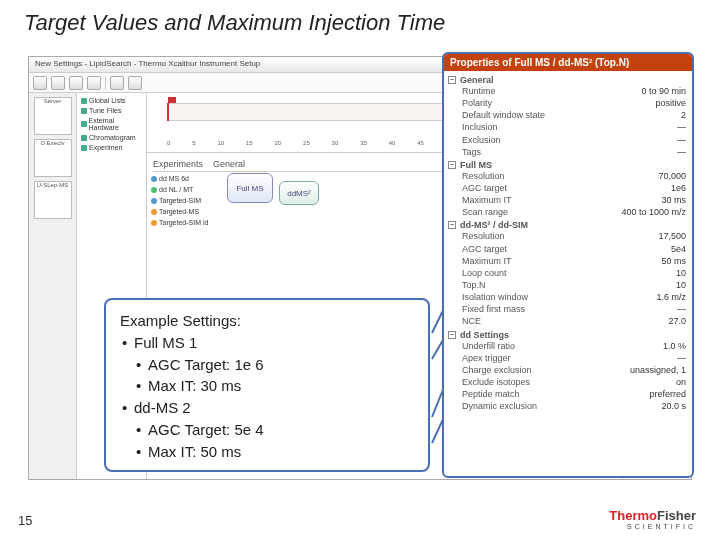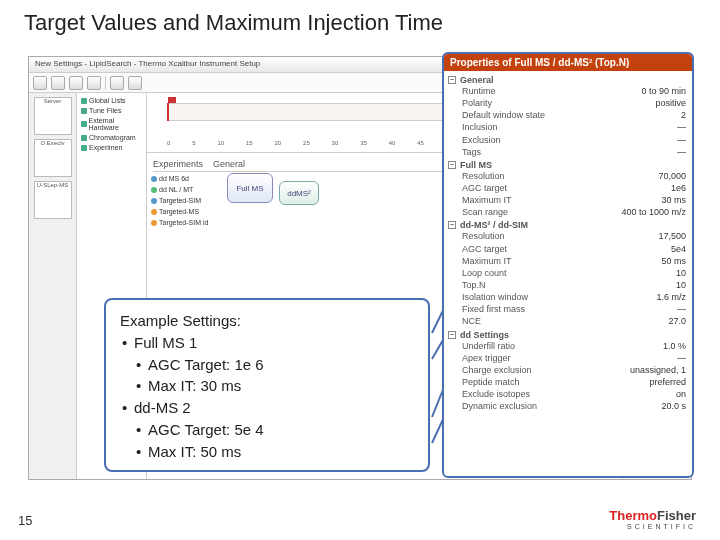--- a/index.html
+++ b/index.html
@@ -1,18 +1,18 @@
 <!DOCTYPE html>
 <html><head>
 <meta charset="utf-8">
 <style>
   * { box-sizing: border-box; margin: 0; padding: 0; }
   body { width: 720px; height: 540px; font-family: Arial, sans-serif; background: #fff; position: relative; overflow: hidden; }
   .slide { width: 720px; height: 540px; position: relative; }
-  .title { position: absolute; top: 10px; left: 24px; font-size: 22px; color: #222; }
+  .title { position: absolute; top: 10px; left: 24px; font-size: 22px; color: #222; font-style: italic; }
   .screenshot-bg { position: absolute; top: 56px; left: 28px; width: 664px; height: 424px; border: 1px solid #aaa; background: #f5f5f5; }
   .app-titlebar { height: 16px; background: linear-gradient(#fff,#e8e8e8); border-bottom: 1px solid #ccc; font-size: 8px; padding: 2px 6px; color: #444; display:flex; justify-content:space-between;}
   .app-toolbar { height: 20px; background: #fafafa; border-bottom: 1px solid #ccc; display:flex; align-items:center; padding:0 4px; gap:4px;}
   .tool-ico { width:14px; height:14px; border:1px solid #aaa; border-radius:2px; background:linear-gradient(#fff,#ddd);}
   .app-body { display:flex; height: calc(100% - 36px);}
   .left-col { width:48px; background:#f0f0f0; border-right:1px solid #ccc; display:flex; flex-direction:column; align-items:center; padding-top:4px; gap:4px;}
   .left-col .thumb { width:38px; height:38px; border:1px solid #bbb; background:#fff; font-size:6px; text-align:center; color:#555;}
   .mid-col { width:70px; border-right:1px solid #ccc; background:#fff; padding:4px; font-size:7px; color:#333;}
   .mid-col .grp { margin-bottom:3px; display:flex; align-items:center; gap:2px;}
   .mid-col .sq { width:6px; height:6px; background:#4a8; border-radius:1px;}
@@ -276,26 +276,26 @@
         </div>
         <div class="row">
           <span class="k">Apex trigger</span>
           <span class="v">—</span>
         </div>
         <div class="row">
           <span class="k">Charge exclusion</span>
           <span class="v">unassigned, 1</span>
         </div>
         <div class="row">
+          <span class="k">Exclude isotopes</span>
+          <span class="v">on</span>
+        </div>
+        <div class="row">
           <span class="k">Peptide match</span>
           <span class="v">preferred</span>
-        </div>
-        <div class="row">
-          <span class="k">Exclude isotopes</span>
-          <span class="v">on</span>
         </div>
         <div class="row">
           <span class="k">Dynamic exclusion</span>
           <span class="v">20.0 s</span>
         </div>
       </div>
   </div>
 
   <div class="page-num">15</div>
   <div class="logo">

